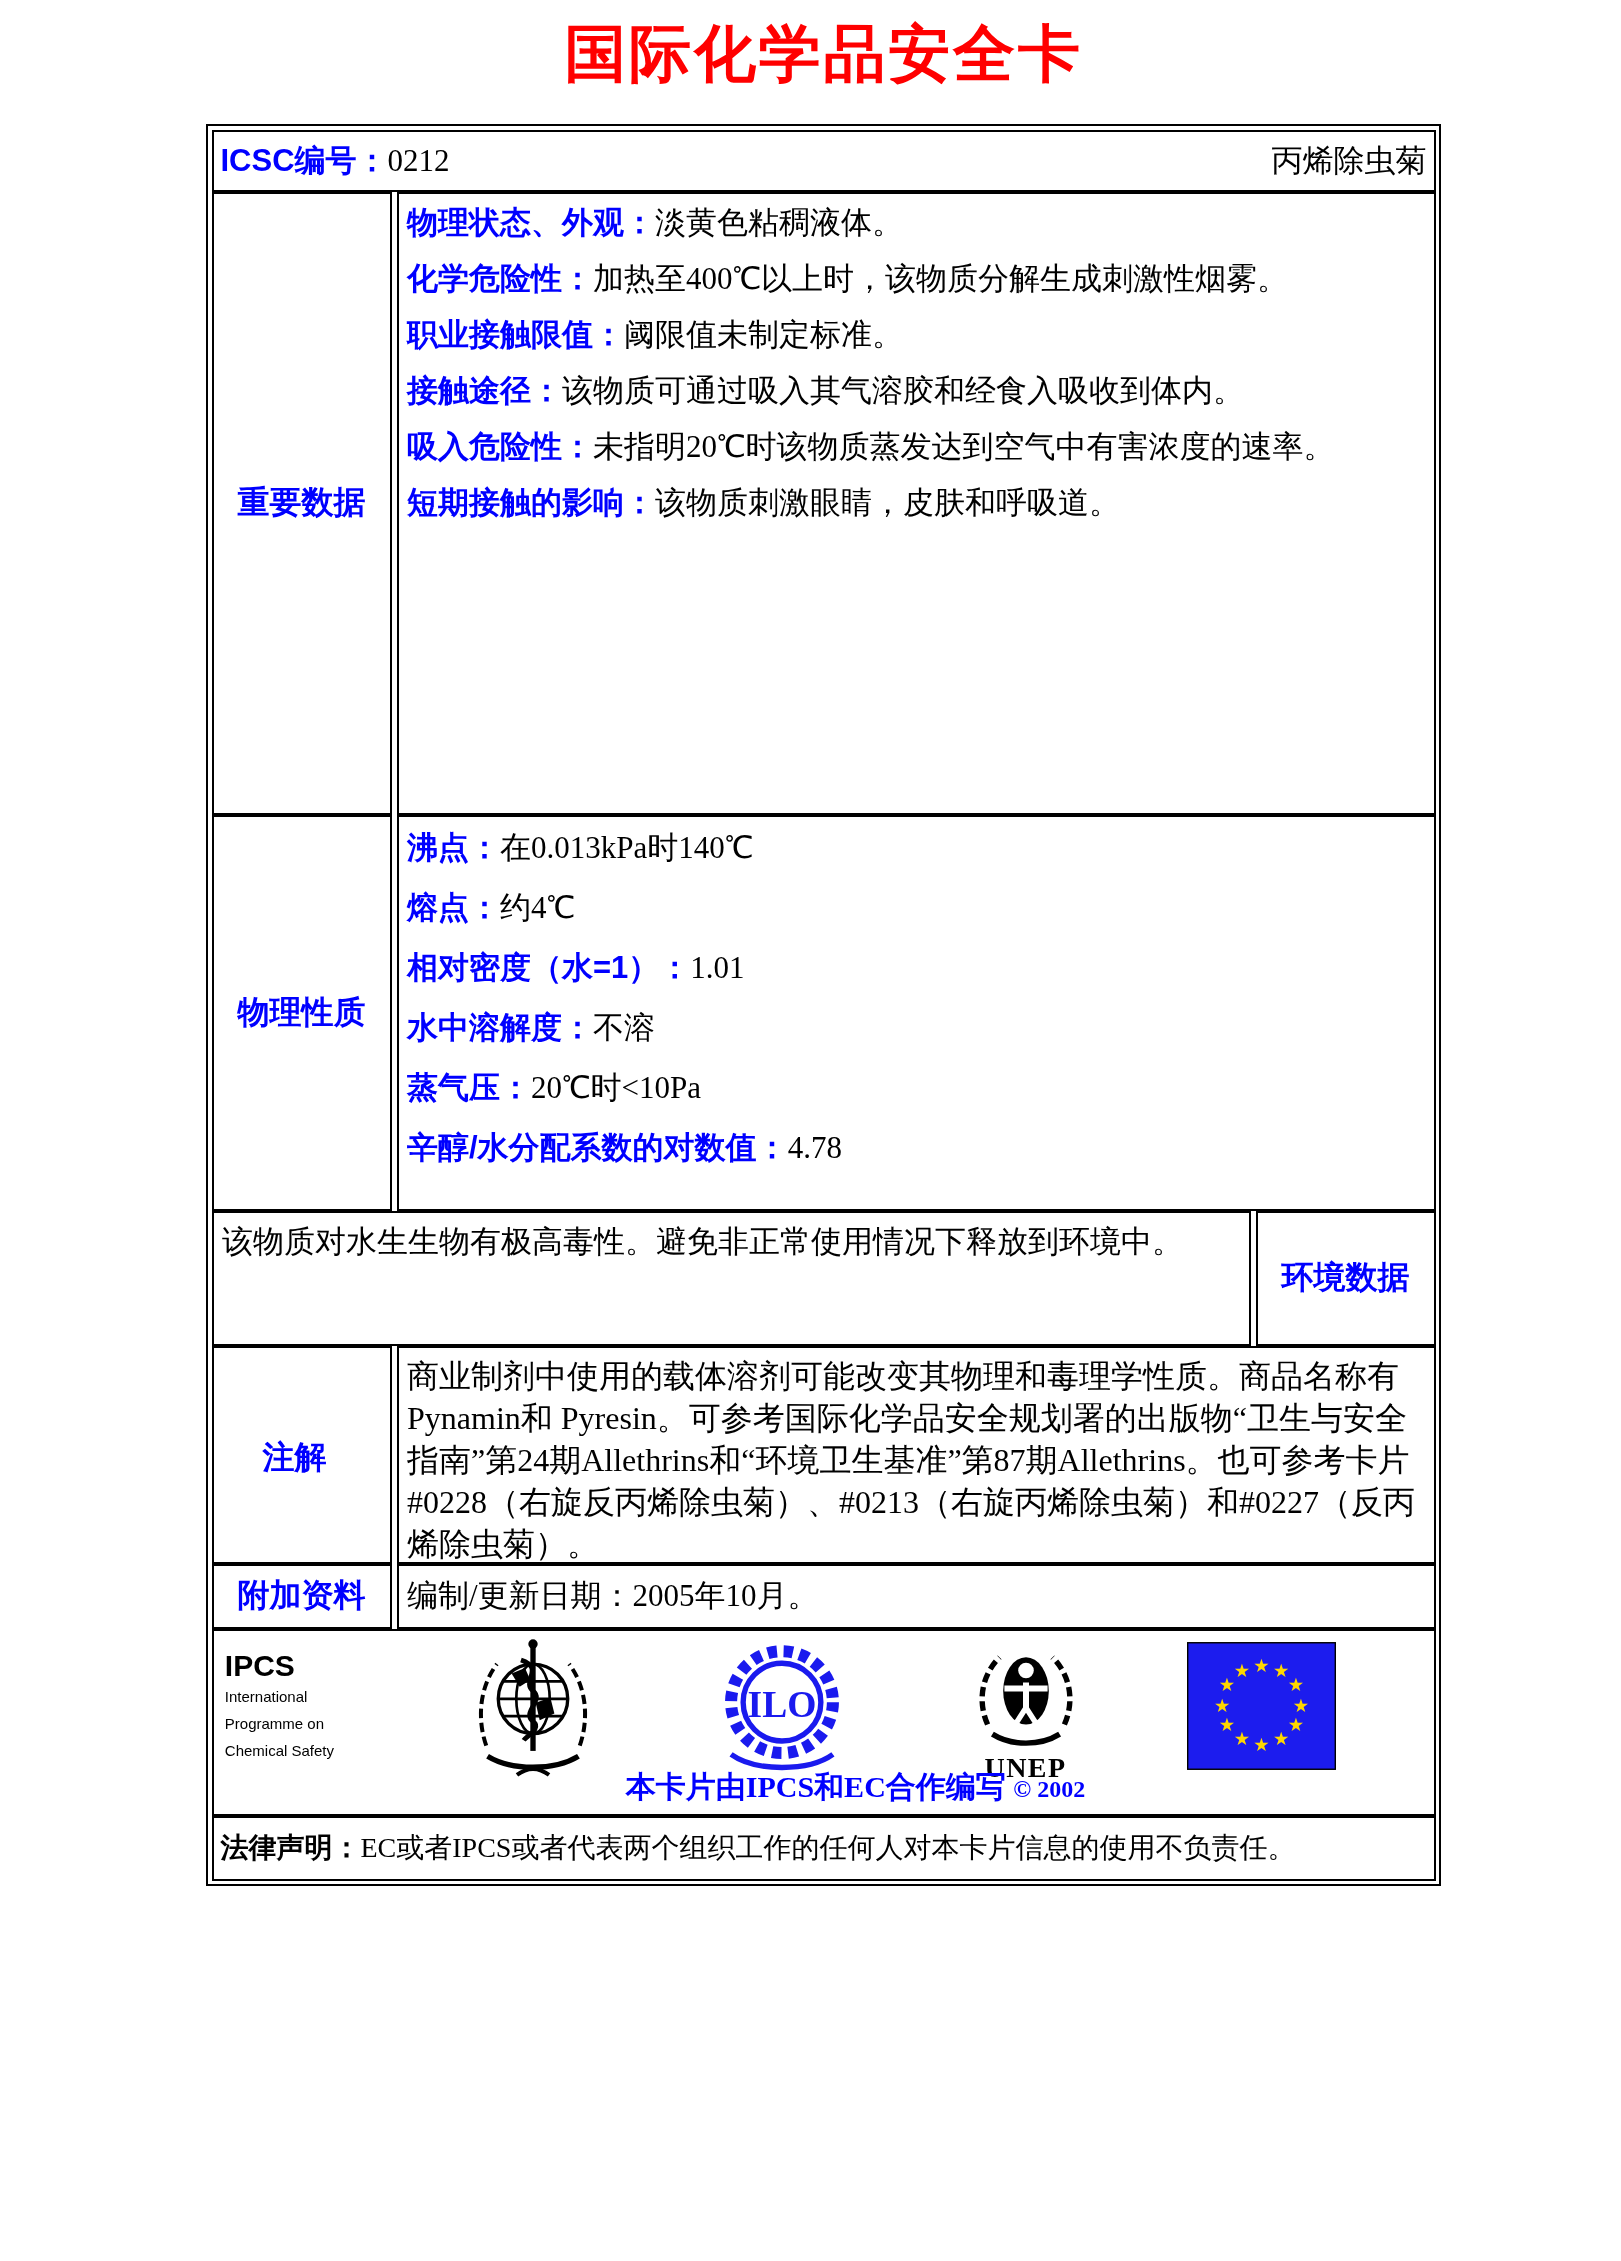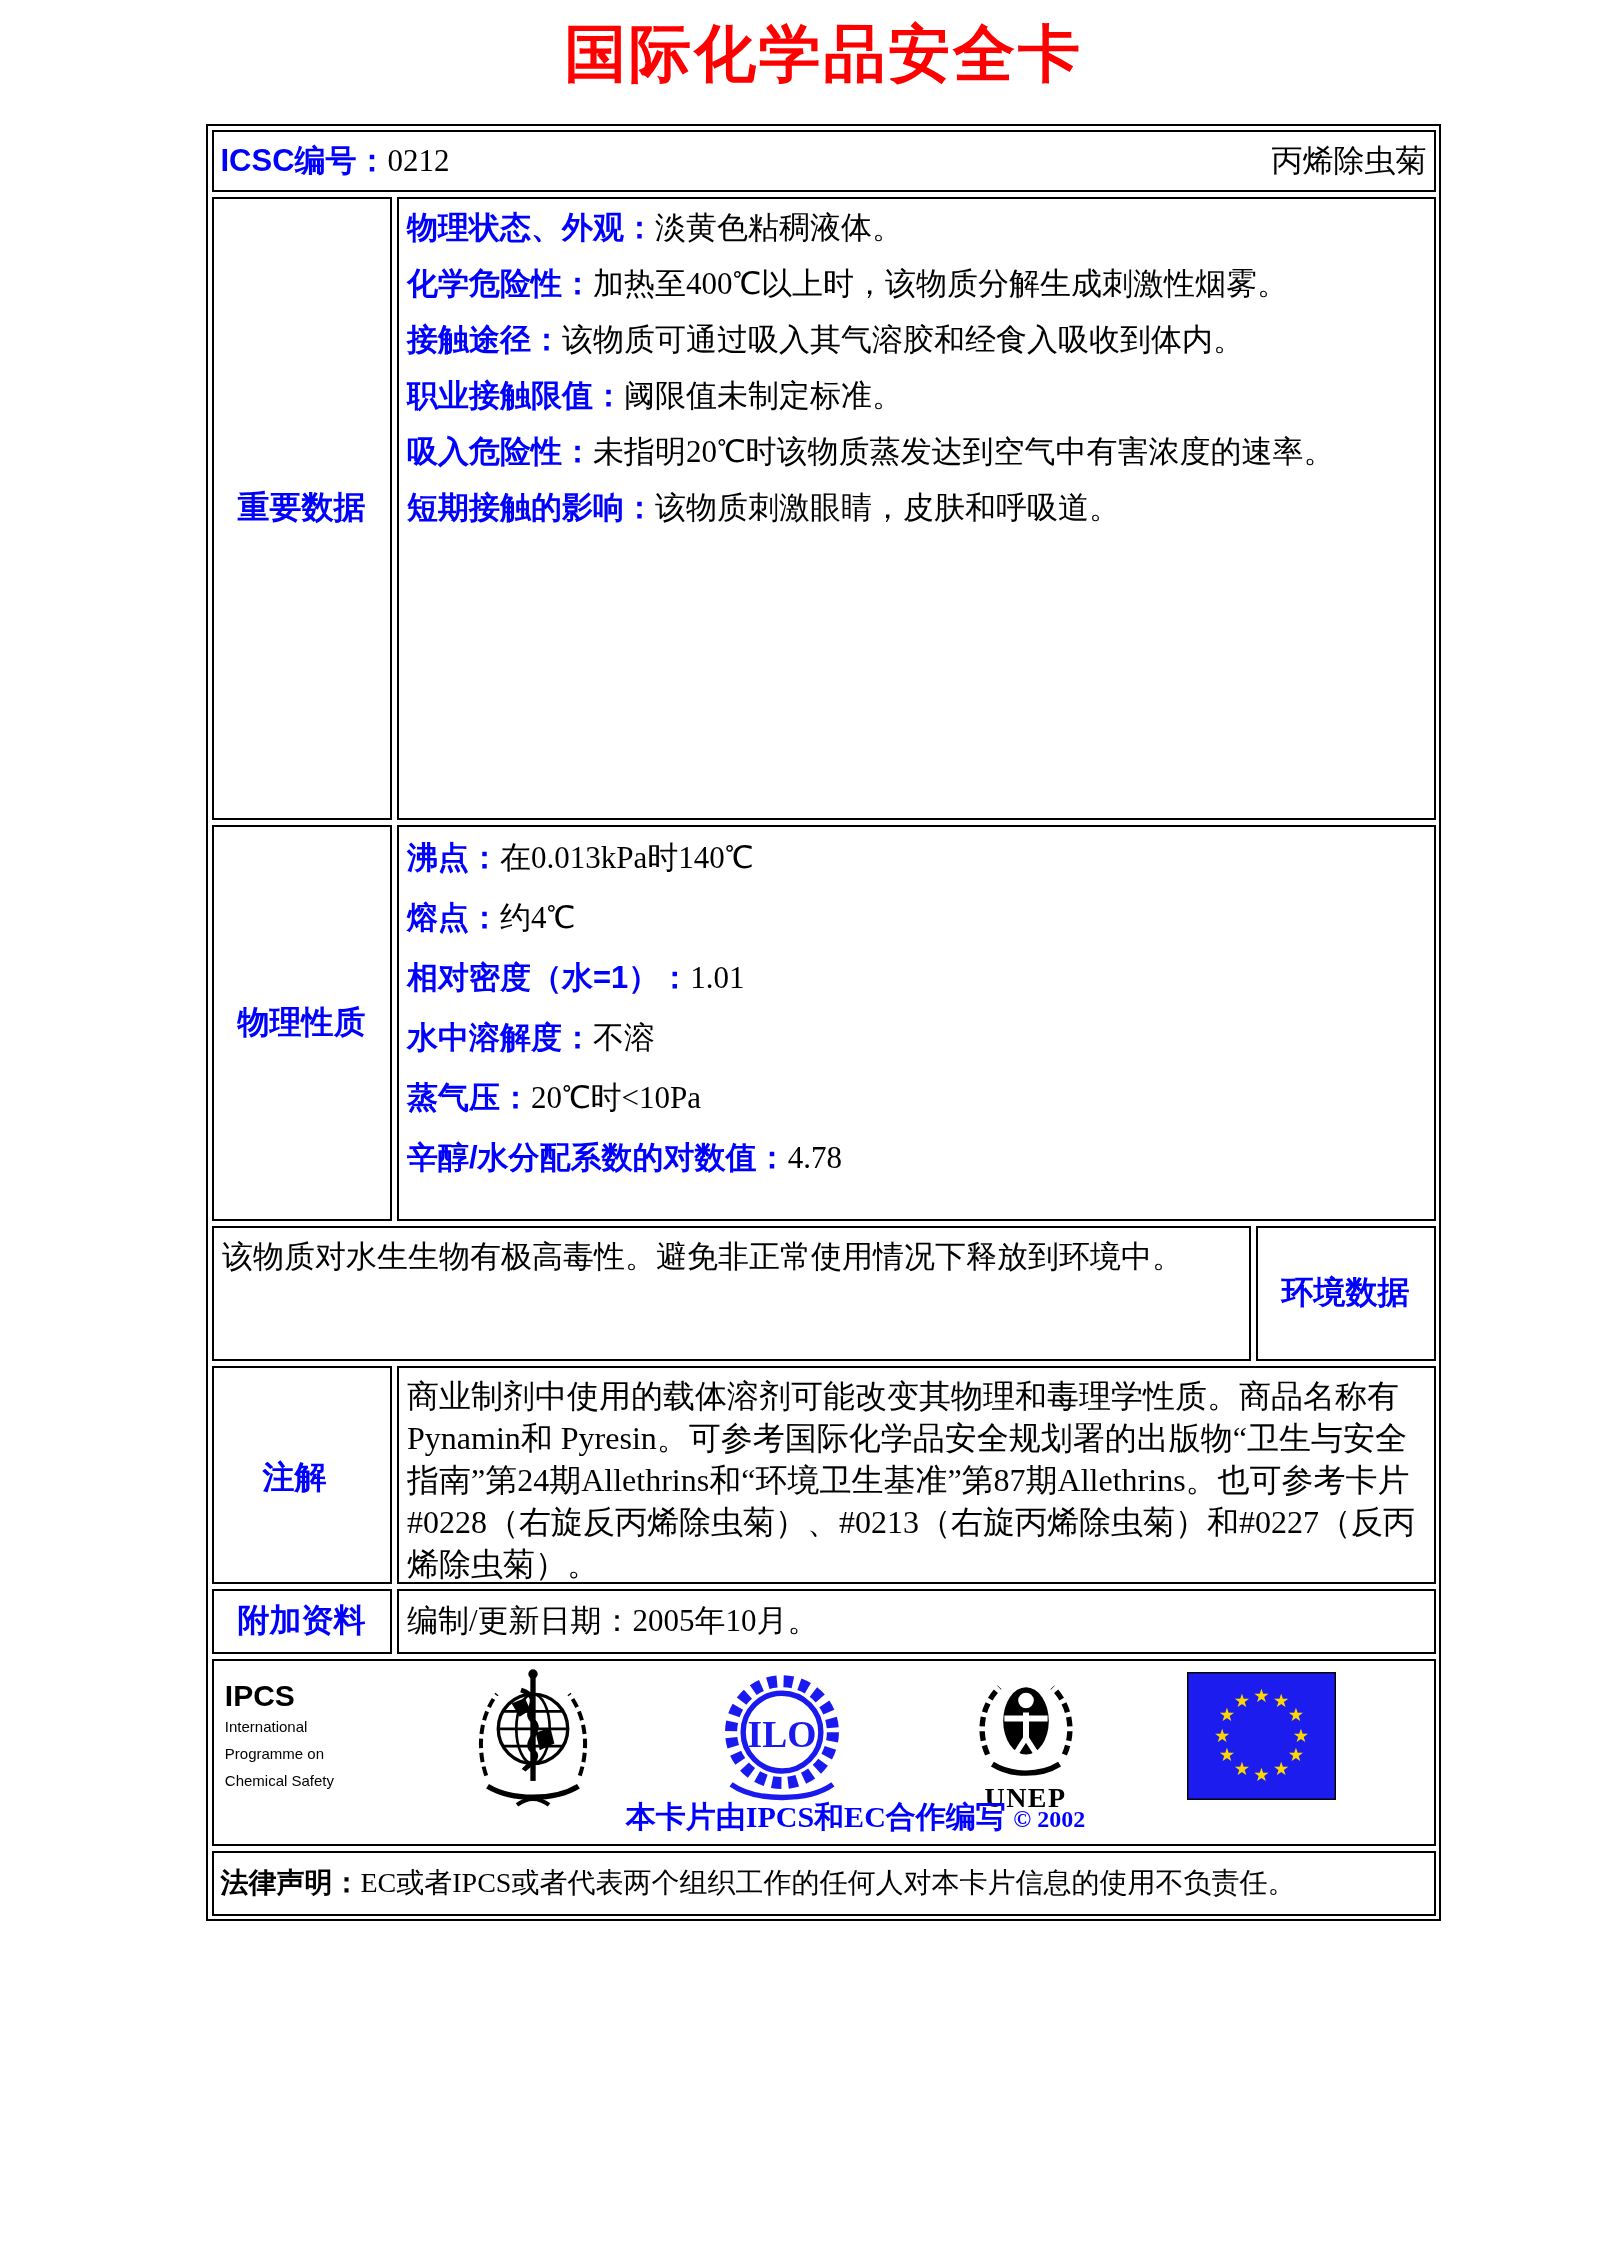--- a/index.html
+++ b/index.html
@@ -6,21 +6,21 @@
   body{width:1621px;height:2261px;position:relative;font-family:"Liberation Serif",serif;color:#000;}
   .doc-title{
     position:absolute;left:206px;top:12px;width:1235px;margin:0;
     text-align:center;font-size:62px;font-weight:bold;letter-spacing:2.8px;
     color:var(--title_red,#f00);
     font-family:"Liberation Sans",sans-serif;
   }
   .card{
     position:absolute;left:206px;top:124px;width:1235px;
     box-sizing:border-box;border:2.8px solid #000;padding:3.5px;
-    display:flex;flex-direction:column;gap:5px;background:#fff;justify-content:space-between;
+    display:flex;flex-direction:column;background:#fff;justify-content:space-between;
   }
   .row{display:flex;gap:5px;}
   .cell{border:2.1px solid #000;box-sizing:border-box;background:#fff;}
   .full{flex:1;}
   .label-cell{
     width:180px;flex:0 0 180px;display:flex;align-items:center;justify-content:center;
     color:var(--accent,#00f);font-family:"Liberation Sans",sans-serif;
     font-weight:bold;font-size:32px;text-align:center;
   }
   .content-cell{flex:1;padding:4.2px 8.5px;}
@@ -77,22 +77,22 @@
       </div>
     </div>
 
     <div class="row r2">
       <div class="cell label-cell r2-cell">
         <span>重要数据</span>
       </div>
       <div class="cell content-cell r2-cell">
         <div class="line"><span class="blue-label">物理状态、外观：</span><span class="body-text">淡黄色粘稠液体。</span></div>
         <div class="line"><span class="blue-label">化学危险性：</span><span class="body-text">加热至400℃以上时，该物质分解生成刺激性烟雾。</span></div>
+        <div class="line"><span class="blue-label">职业接触限值：</span><span class="body-text">阈限值未制定标准。</span></div>
         <div class="line"><span class="blue-label">接触途径：</span><span class="body-text">该物质可通过吸入其气溶胶和经食入吸收到体内。</span></div>
-        <div class="line"><span class="blue-label">职业接触限值：</span><span class="body-text">阈限值未制定标准。</span></div>
         <div class="line"><span class="blue-label">吸入危险性：</span><span class="body-text">未指明20℃时该物质蒸发达到空气中有害浓度的速率。</span></div>
         <div class="line"><span class="blue-label">短期接触的影响：</span><span class="body-text">该物质刺激眼睛，皮肤和呼吸道。</span></div>
       </div>
     </div>
 
     <div class="row r3">
       <div class="cell label-cell r3-cell">
         <span>物理性质</span>
       </div>
       <div class="cell content-cell r3-cell">

